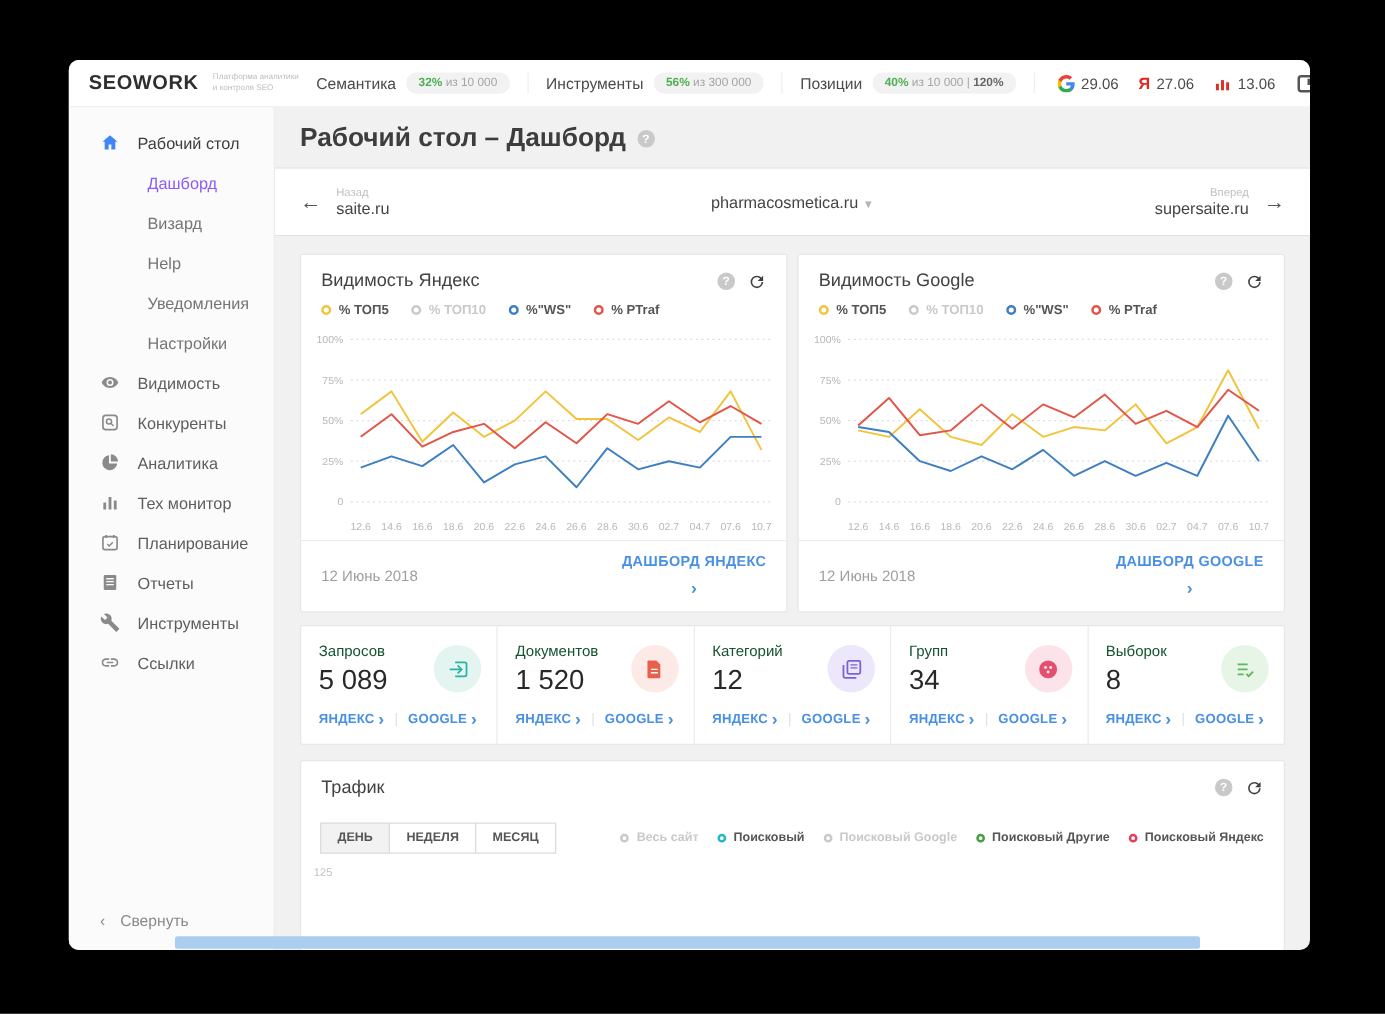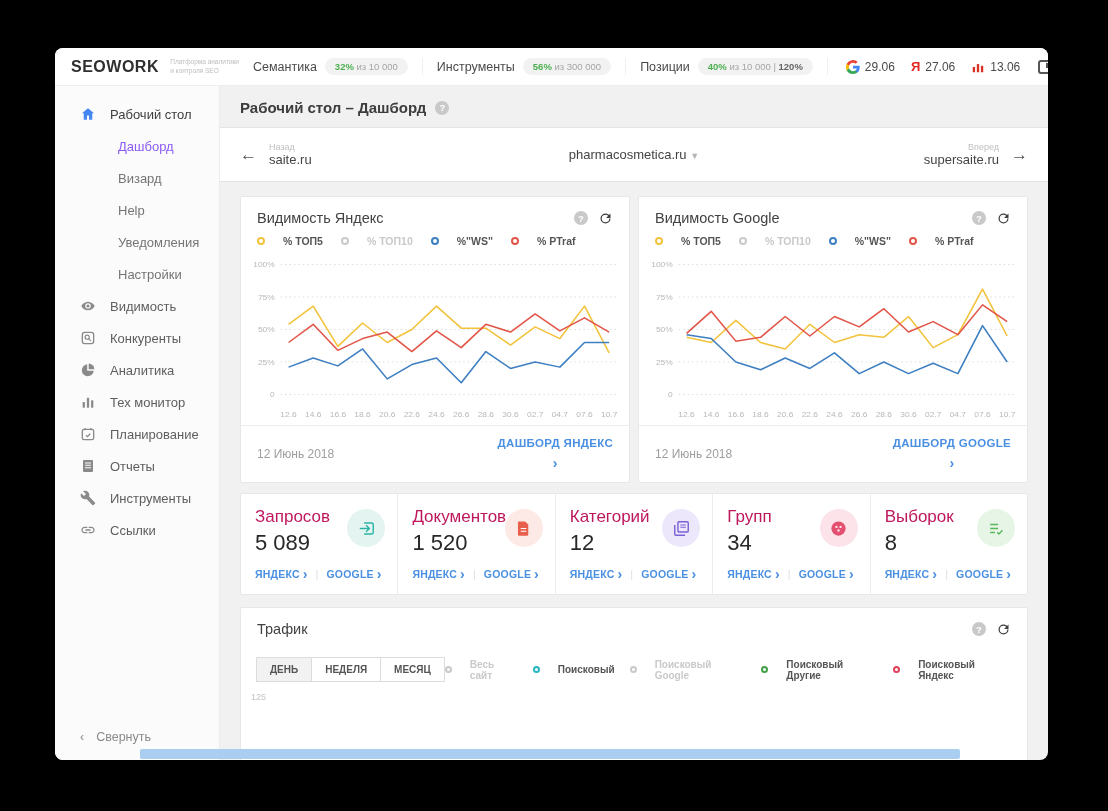--- a/index.html
+++ b/index.html
@@ -45,58 +45,58 @@
   .side-item.first { color:#3d3d3d; }
   .side-sub { padding-left:63px; height:32px; display:flex; align-items:center;
               font-size:13px; color:#757575; cursor:pointer; }
   .side-sub.active { color:#8b5cf6; }
   .collapse { position:absolute; left:25px; bottom:16px; font-size:12.5px; color:#8a8a8a;
               display:flex; gap:12px; align-items:center; cursor:pointer; }
   
   .main { flex:1; min-width:0; display:flex; flex-direction:column; overflow:hidden; }
   .page-title-row { display:flex; align-items:center; gap:9px; padding:13px 20px 11px;
                     border-bottom:1px solid #e4e4e4; }
-  .page-title { font-size:15px; font-weight:bold; color:#3d3d3d; }
+  .page-title { font-size:21px; font-weight:bold; color:#3d3d3d; }
   .site-nav { background:#fff; height:54px; border-bottom:1px solid #e2e2e2;
               display:flex; align-items:center; padding:0 20px; position:relative; flex-shrink:0; }
   .arrow { font-size:17px; color:#555; cursor:pointer; }
   .nav-col { display:flex; flex-direction:column; margin-left:12px; }
   .nav-col.right { align-items:flex-end; margin-left:0; margin-right:12px; }
   .nav-hint { font-size:9px; color:#c0c0c0; }
   .nav-site { font-size:13px; color:#444; }
   .nav-center { position:absolute; left:0; right:0; text-align:center; font-size:13px;
                 color:#444; pointer-events:none; }
   .nav-center span { pointer-events:auto; cursor:pointer; }
   .nav-right { margin-left:auto; display:flex; align-items:center; }
   .content { flex:1; padding:14px 20px 0; overflow:hidden; }
   .charts-row { display:flex; gap:8px; }
   .card { background:#fff; border:1px solid #e7e7e7; border-radius:2px; }
   .chart-card { flex:1; min-width:0; }
   .card-head { display:flex; align-items:center; padding:13px 16px 7px; }
   .card-title { font-size:14.5px; color:#424242; flex:1; }
   .refresh-btn { margin-left:10px; cursor:pointer; display:flex; }
   .refresh-btn svg { width:15px; height:15px; color:#3f3f3f; }
   .legend { display:flex; gap:18px; padding:2px 16px 8px; }
-  .legend-item { display:flex; align-items:center; gap:18px; font-size:10.5px;
+  .legend-item { display:flex; align-items:center; gap:6px; font-size:10.5px;
                  font-weight:bold; color:#555; cursor:pointer; }
   .ring { width:8px; height:8px; border-radius:50%; border:2px solid; flex-shrink:0; }
   .legend-item.off { color:#c9c9c9; }
   .chart-svg { display:block; width:100%; height:170px; padding:0 6px; }
   .card-foot { border-top:1px solid #ededed; display:flex; align-items:center;
                justify-content:space-between; padding:11px 16px; }
   .foot-date { font-size:12px; color:#9e9e9e; }
   .foot-link { font-size:11.5px; font-weight:bold; color:#4a90e2; letter-spacing:.3px;
                cursor:pointer; display:flex; align-items:center; gap:6px;flex-direction:column; }
   .chev { font-size:14px; }
   
   .stats-row { display:flex; margin-top:10px; background:#fff; border:1px solid #e7e7e7;
                border-radius:2px; }
   .stat-cell { flex:1; padding:13px 14px 12px; position:relative; min-width:0; }
   .stat-cell + .stat-cell { border-left:1px solid #ececec; }
-  .stat-label { font-size:17px; color:#be185d; }
+  .stat-label { font-size:12px; color:#14532d; }
   .stat-value { font-size:22px; color:#282828; margin:3px 0 10px; }
   .stat-icon { position:absolute; right:12px; top:15px; width:38px; height:38px;
                border-radius:50%; display:flex; align-items:center; justify-content:center; }
   .stat-icon svg { width:19px; height:19px; }
   .stat-links { display:flex; align-items:center; gap:8px; }
   .stat-link { font-size:10.5px; font-weight:bold; color:#4a90e2; letter-spacing:.2px;
                cursor:pointer; display:flex; align-items:center; gap:3px; white-space:nowrap; }
   .stat-sep { color:#e0e0e0; font-size:11px; }
   
   .traffic-card { margin-top:12px; height:200px; border-radius:2px 2px 0 0; }

